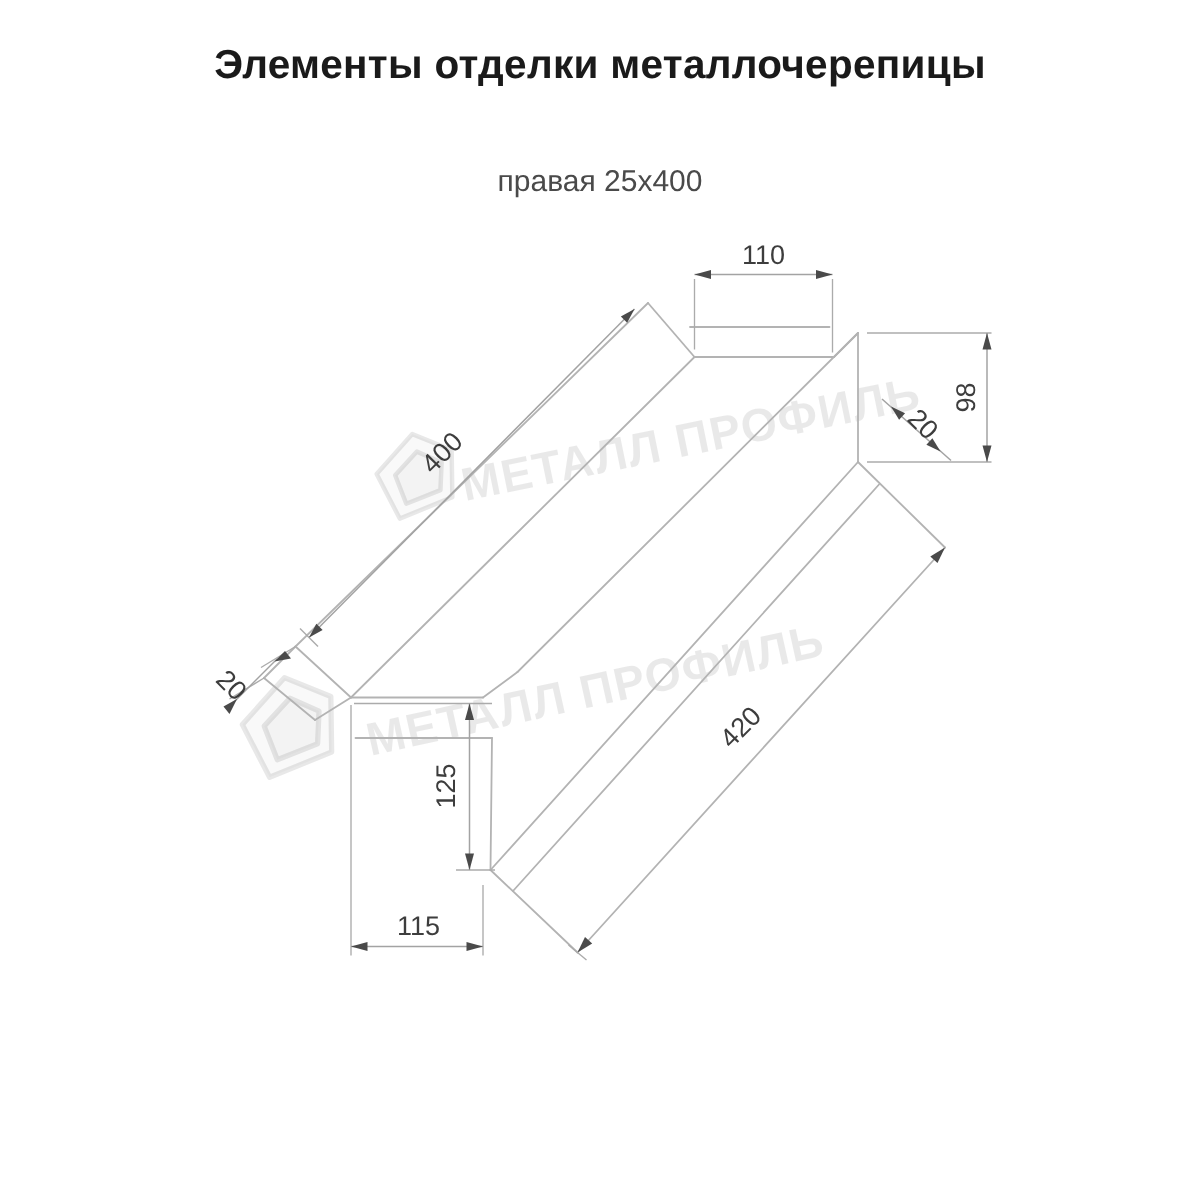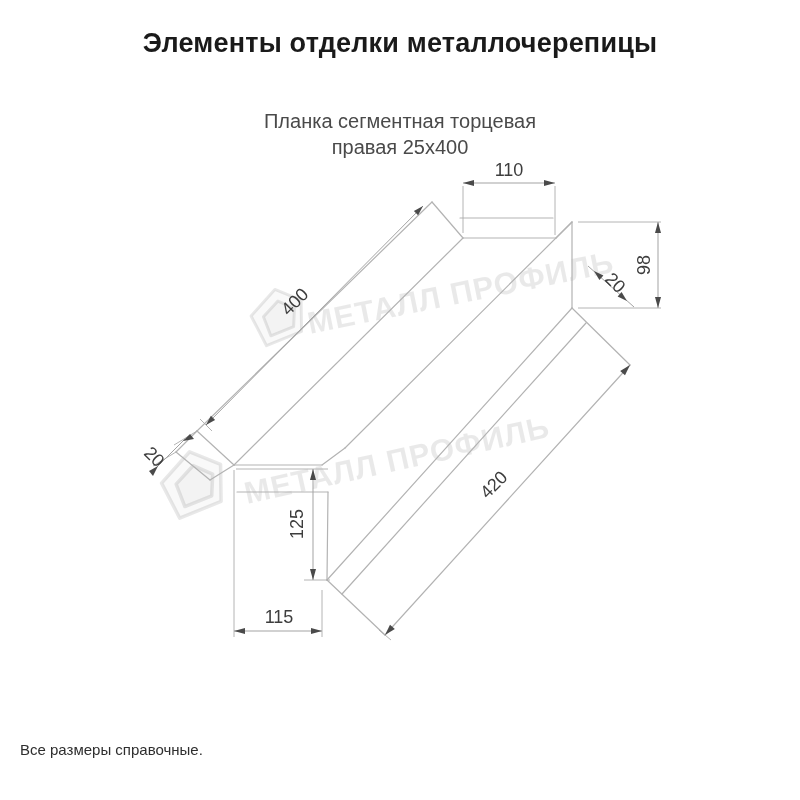--- a/index.html
+++ b/index.html
@@ -28,21 +28,20 @@
   .wm-text{font-family:"Liberation Sans","DejaVu Sans",sans-serif;font-weight:bold;
            font-size:31px;fill:rgba(0,0,0,0.085);letter-spacing:1px;}
   .wm-shape{stroke:rgba(0,0,0,0.09);stroke-width:3;fill:rgba(0,0,0,0.025);stroke-linejoin:round;}
 </style>
 </head>
 <body>
 
 <div class="page-title">Элементы отделки металлочерепицы</div>
 
 <div class="subtitle">
-  <div>Планка сегментная торцевая</div>
   <div>правая 25х400</div>
 </div>
 
 <svg class="drawing" width="800" height="800" viewBox="0 0 800 800">
 
   <g transform="translate(243,293) rotate(-10)">
     <path class="wm-shape" d="M4,24 L32,2 L56,17 L51,48 L14,56 Z"></path>
     <path class="wm-shape" d="M16,27 L33,14 L48,24 L44,42 L20,47 Z"></path>
   </g>
   <g transform="translate(310,334) rotate(-11.5)">
@@ -161,14 +160,13 @@
     <line class="ext-line" x1="234" y1="470" x2="234" y2="637"></line>
     <line class="ext-line" x1="322" y1="590" x2="322" y2="637"></line>
     <line class="dim-line" x1="234" y1="631" x2="322" y2="631"></line>
     <polygon class="arrow" points="234,631 245,628 245,634"></polygon>
     <polygon class="arrow" points="322,631 311,628 311,634"></polygon>
     <text class="dim-text" x="279" y="623" text-anchor="middle">115</text>
   </g>
 </svg>
 
 <div class="footer">
-  <div>Все размеры справочные.</div>
 </div>
 
 </body></html>

